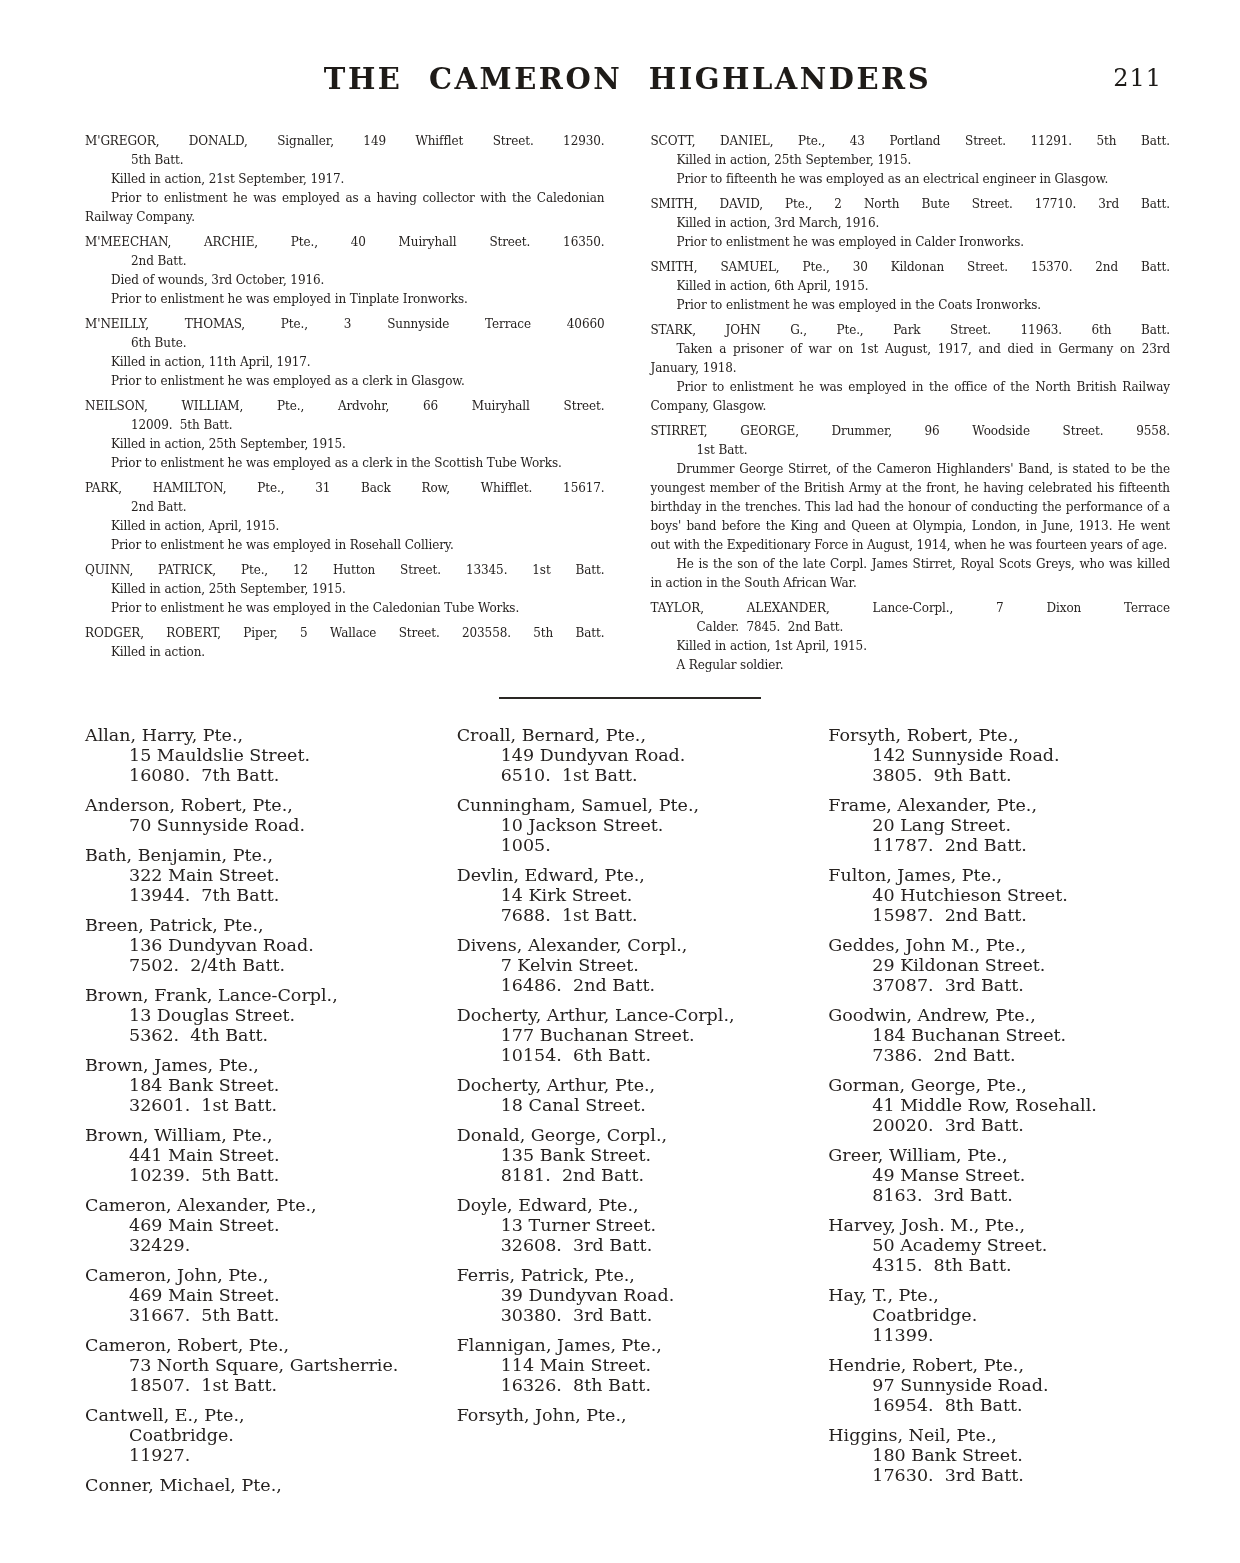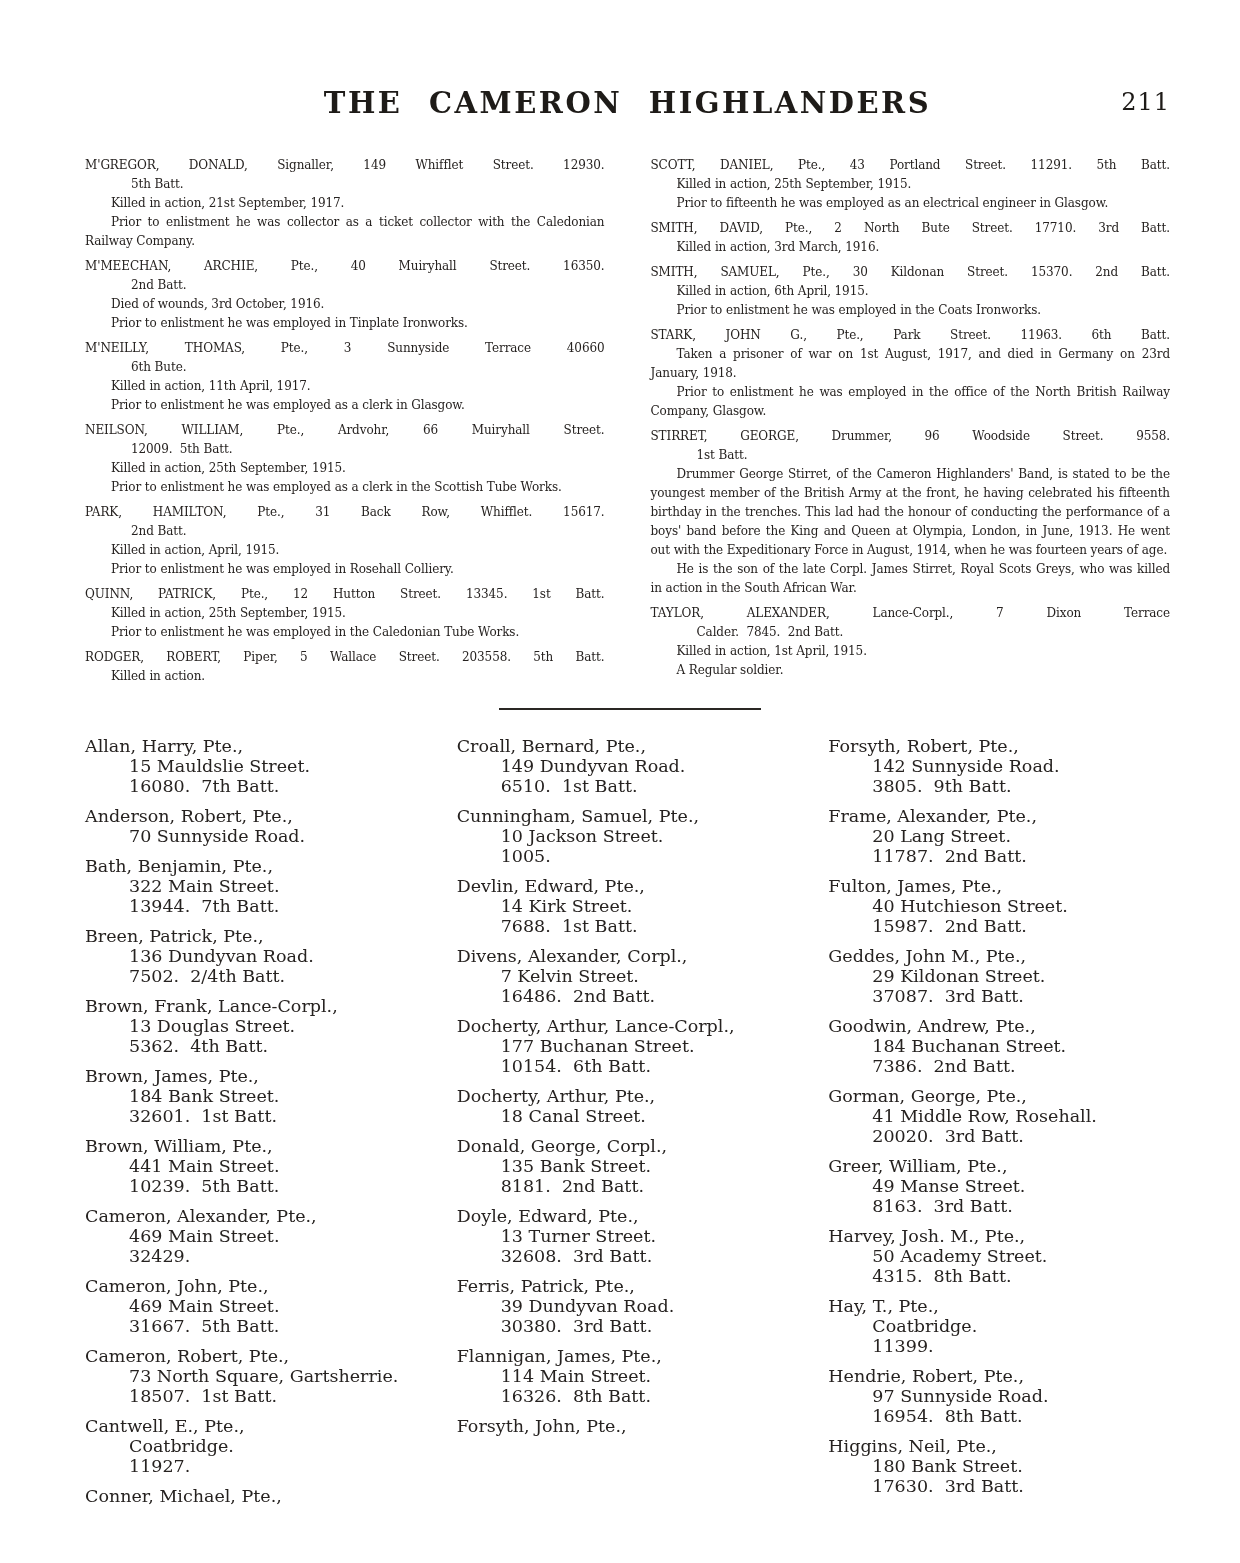--- a/index.html
+++ b/index.html
@@ -12,40 +12,40 @@
     height: 1563px;
     font-family: "DejaVu Serif", "Liberation Serif", serif;
     color: #262220;
     overflow: hidden;
   }
   .page {
     position: relative;
     box-sizing: border-box;
     width: 1240px;
     height: 1563px;
-    padding: 86px 70px 0 85px;
+    padding: 62px 70px 0 85px;
     background: #ffffff;
   }
   
   .header {
     position: relative;
     height: 48px;
     margin-bottom: 22px;
   }
   .title {
     text-align: center;
     font-size: 29px;
     font-weight: bold;
     letter-spacing: 2.5px;
     word-spacing: 14px;
     color: #1e1b18;
   }
   .page-num {
     position: absolute;
-    right: 0;
+    right: 8px;
     top: 2px;
     font-size: 24px;
     letter-spacing: 1px;
     color: #1e1b18;
   }
   
   .memorial {
     display: flex;
     gap: 46px;
   }
@@ -104,21 +104,21 @@
     <div class="title">THE CAMERON HIGHLANDERS</div>
     <div class="page-num">211</div>
   </div>
 
   <div class="memorial">
     <div class="mem-col">
         <div class="mem-entry">
           <div class="head-first">M'GREGOR, DONALD, Signaller, 149 Whifflet Street. 12930.</div>
           <div class="head-cont">5th Batt.</div>
           <p class="mem-body">Killed in action, 21st September, 1917.</p>
-          <p class="mem-body">Prior to enlistment he was collector as a ticket collector with the Caledonian Railway Company.</p>
+          <p class="mem-body">Prior to enlistment he was employed as a having collector with the Caledonian Railway Company.</p>
         </div>
         <div class="mem-entry">
           <div class="head-first">M'MEECHAN, ARCHIE, Pte., 40 Muiryhall Street. 16350.</div>
           <div class="head-cont">2nd Batt.</div>
           <p class="mem-body">Died of wounds, 3rd October, 1916.</p>
           <p class="mem-body">Prior to enlistment he was employed in Tinplate Ironworks.</p>
         </div>
         <div class="mem-entry">
           <div class="head-first">M'NEILLY, THOMAS, Pte., 3 Sunnyside Terrace 40660</div>
           <div class="head-cont">6th Bute.</div>
@@ -149,20 +149,21 @@
       </div>
     <div class="mem-col">
         <div class="mem-entry">
           <div class="head-first">SCOTT, DANIEL, Pte., 43 Portland Street. 11291. 5th Batt.</div>
           <p class="mem-body">Killed in action, 25th September, 1915.</p>
           <p class="mem-body">Prior to fifteenth he was employed as an electrical engineer in Glasgow.</p>
         </div>
         <div class="mem-entry">
           <div class="head-first">SMITH, DAVID, Pte., 2 North Bute Street. 17710. 3rd Batt.</div>
           <p class="mem-body">Killed in action, 3rd March, 1916.</p>
+          <p class="mem-body">Prior to enlistment he was employed in Calder Ironworks.</p>
         </div>
         <div class="mem-entry">
           <div class="head-first">SMITH, SAMUEL, Pte., 30 Kildonan Street. 15370. 2nd Batt.</div>
           <p class="mem-body">Killed in action, 6th April, 1915.</p>
           <p class="mem-body">Prior to enlistment he was employed in the Coats Ironworks.</p>
         </div>
         <div class="mem-entry">
           <div class="head-first">STARK, JOHN G., Pte., Park Street. 11963. 6th Batt.</div>
           <p class="mem-body">Taken a prisoner of war on 1st August, 1917, and died in Germany on 23rd January, 1918.</p>
           <p class="mem-body">Prior to enlistment he was employed in the office of the North British Railway Company, Glasgow.</p>

